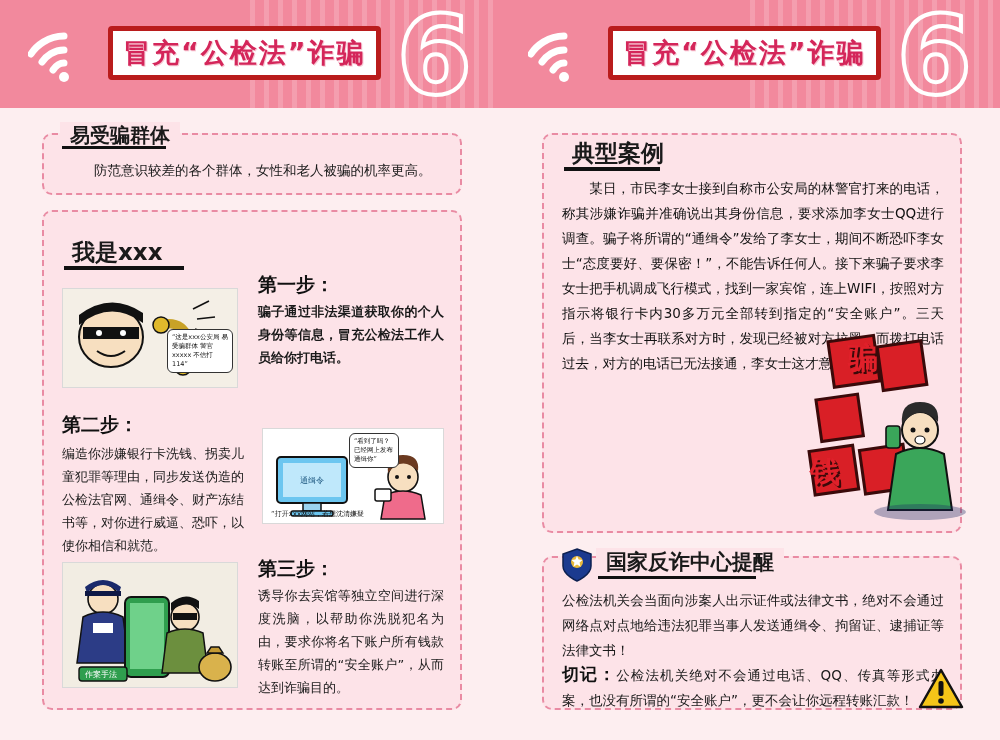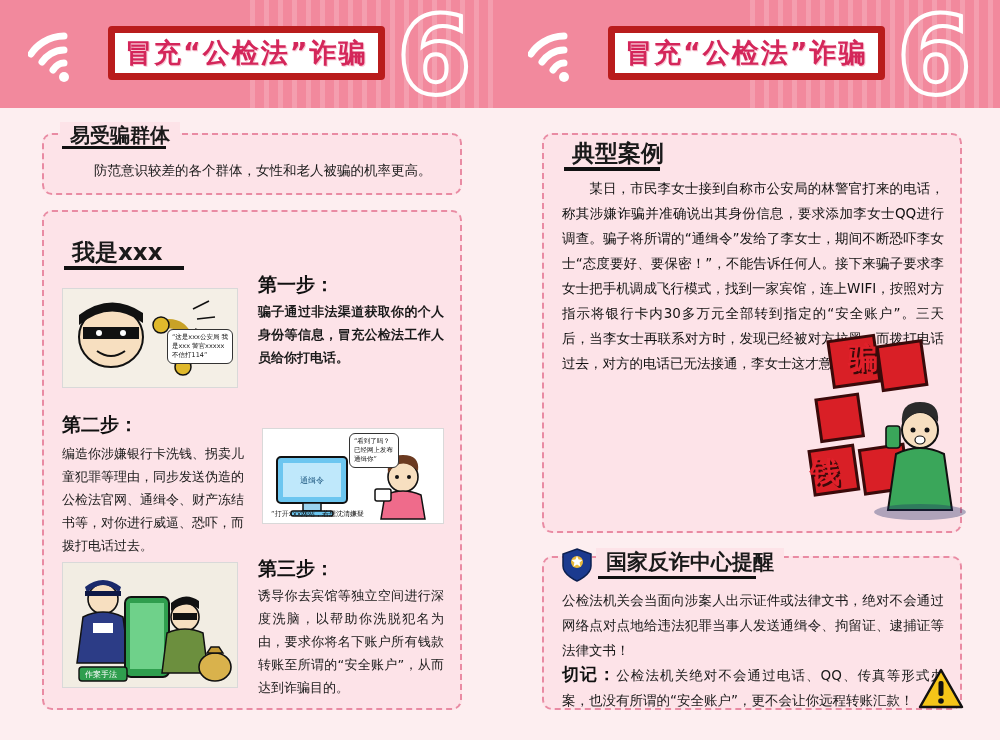--- a/index.html
+++ b/index.html
@@ -33,21 +33,21 @@
     background:repeating-linear-gradient(90deg,
        rgba(255,255,255,0.18) 0px, rgba(255,255,255,0.18) 5px,
        rgba(0,0,0,0) 5px, rgba(0,0,0,0) 14px);
   }
   .wifi{
     position:absolute;left:28px;top:28px;width:72px;height:56px;
   }
   .title-plate{
     position:absolute;left:108px;top:26px;
     height:54px;min-width:246px;
-    background:#ffffff;border:7px solid #b91c1c;
+    background:#ffffff;border:5px solid #b91c1c;
     border-radius:4px;
     display:flex;align-items:center;justify-content:center;
     padding:0 10px;
     box-sizing:border-box;
   }
   .title-plate .t{
     font-family:"DejaVu Sans","Liberation Sans",sans-serif;
     font-weight:bold;font-size:27px;color:#d4265a;
     letter-spacing:2px;
     white-space:nowrap;
@@ -190,25 +190,25 @@
         <circle cx="36" cy="44" r="3" fill="#fff"></circle>
         <circle cx="60" cy="44" r="3" fill="#fff"></circle>
         <path d="M34 62 q14 10 28 0" stroke="#111" stroke-width="2" fill="none"></path>
 
         <path d="M96 36 q22 -6 30 14 q8 20 -10 30" stroke="#c8a227" stroke-width="9" fill="none" stroke-linecap="round"></path>
         <circle cx="98" cy="36" r="8" fill="#e0b92c" stroke="#111" stroke-width="1.5"></circle>
         <circle cx="120" cy="78" r="8" fill="#e0b92c" stroke="#111" stroke-width="1.5"></circle>
 
         <path d="M130 20 l16 -8 M134 30 l18 -2 M132 40 l18 6" stroke="#111" stroke-width="1.6"></path>
       </svg>
-      <div class="bubble" style="right:4px;top:40px;width:66px;">“这是xxx公安局 我是xxx 警官xxxxx  不信打114”</div>
+      <div class="bubble" style="right:4px;top:40px;width:66px;">“这是xxx公安局 易受骗群体 警官xxxxx  不信打114”</div>
     </div>
 
     <div class="step-title" style="left:62px;top:412px;">第二步：</div>
-    <div class="step-txt" style="left:62px;top:442px;width:182px;">编造你涉嫌银行卡洗钱、拐卖儿童犯罪等理由，同步发送伪造的公检法官网、通缉令、财产冻结书等，对你进行威逼、恐吓，而拨打电话过去。</div>
+    <div class="step-txt" style="left:62px;top:442px;width:182px;">编造你涉嫌银行卡洗钱、拐卖儿童犯罪等理由，同步发送伪造的公检法官网、通缉令、财产冻结书等，对你进行威逼、恐吓，以使你相信和就范。</div>
 
     <div class="whitecard" style="left:262px;top:428px;width:182px;height:96px;">
       <svg viewBox="0 0 182 96" style="width:182px;height:96px;">
         <rect x="0" y="0" width="182" height="96" fill="#ffffff"></rect>
 
         <rect x="14" y="28" width="70" height="46" rx="4" fill="#6cc6f0" stroke="#111" stroke-width="2"></rect>
         <rect x="20" y="34" width="58" height="34" fill="#bfe8fb"></rect>
         <rect x="40" y="74" width="18" height="8" fill="#9bd3ef" stroke="#111" stroke-width="1.5"></rect>
         <rect x="28" y="82" width="42" height="5" rx="2" fill="#6cc6f0" stroke="#111" stroke-width="1.5"></rect>
         <text x="49" y="54" font-size="8" text-anchor="middle" fill="#15507a" font-family="DejaVu Sans">通缉令</text>

